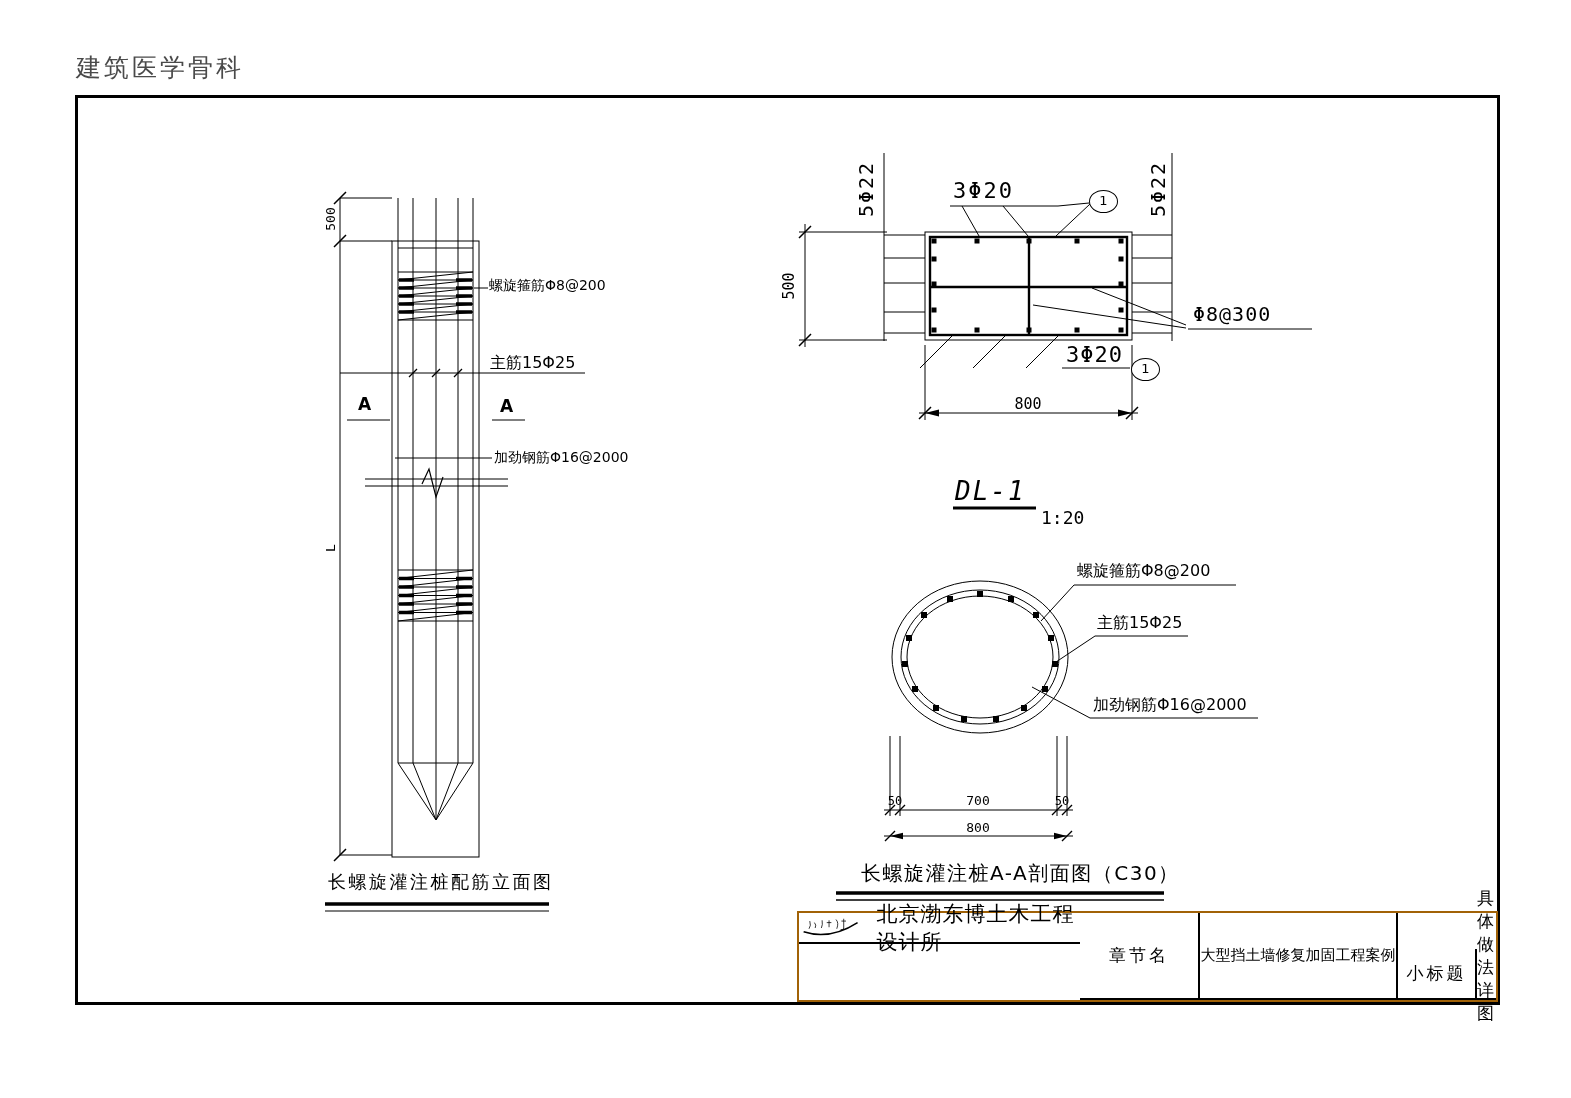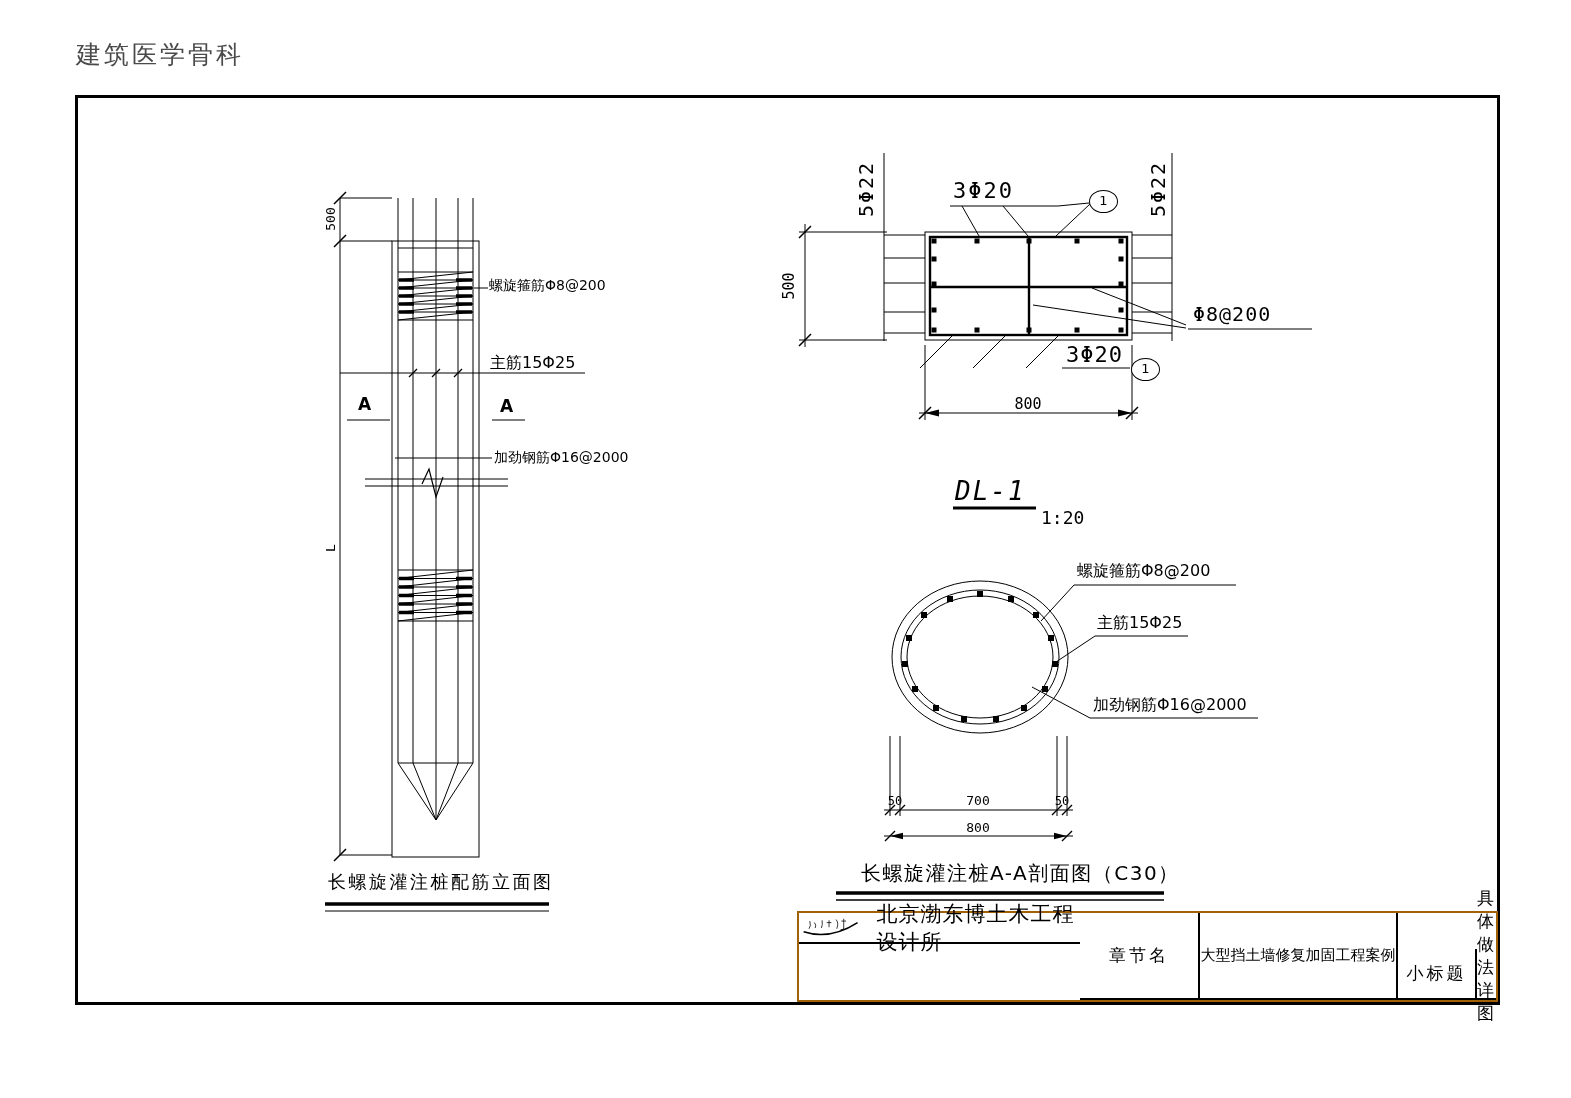--- a/index.html
+++ b/index.html
@@ -31,21 +31,21 @@
   .tb-chapter{font-size:15px;}
   .tb-sub{font-size:17px;letter-spacing:2px;}
   .tb-code{font-size:18px;font-weight:700;letter-spacing:0;transform:scaleX(.92);}
   .tb-page{font-size:18px;font-weight:700;}
 </style>
 </head>
 <body>
 
 <div id="page">
 
-  <div class="lbl serif" style="left:76px;top:42px;font-size:25px;letter-spacing:3px;color:#4a4a4a;">建筑医学骨科</div>
+  <div class="lbl serif" style="left:76px;top:55px;font-size:25px;letter-spacing:3px;color:#4a4a4a;">建筑医学骨科</div>
 
   <div id="border"></div>
 
   <svg width="1571" height="1098" viewBox="0 0 1571 1098">
     <g stroke="#000" stroke-width="1" fill="none">
 
       <g>
 
         <line x1="340" y1="198" x2="340" y2="855"></line>
         <path d="M334,204 L346,192 M334,247 L346,235 M334,861 L346,849" stroke-width="1.5"></path>
@@ -219,21 +219,21 @@
   <div class="lbl" style="left:494px;top:450px;font-size:14px;">加劲钢筋Φ16@2000</div>
   <div class="lbl" style="left:328px;top:873px;font-size:18px;letter-spacing:2.5px;font-weight:500;">长螺旋灌注桩配筋立面图</div>
 
   <div class="lbl num rot" style="left:866px;top:189px;font-size:20px;letter-spacing:2px;">5Φ22</div>
   <div class="lbl num rot" style="left:1158px;top:189px;font-size:20px;letter-spacing:2px;">5Φ22</div>
   <div class="lbl num rot" style="left:789px;top:286px;font-size:15px;">500</div>
   <div class="lbl num" style="left:953px;top:180px;font-size:22px;letter-spacing:2px;">3Φ20</div>
   <div class="callout" style="left:1089px;top:190px;"><span>1</span></div>
   <div class="lbl num" style="left:1066px;top:344px;font-size:22px;letter-spacing:1px;">3Φ20</div>
   <div class="callout" style="left:1131px;top:358px;"><span>1</span></div>
-  <div class="lbl num" style="left:1193px;top:304px;font-size:20px;letter-spacing:1px;">Φ8@200</div>
+  <div class="lbl num" style="left:1193px;top:304px;font-size:20px;letter-spacing:1px;">Φ8@300</div>
   <div class="lbl num ctr" style="left:1028px;top:404px;font-size:15px;">800</div>
   <div class="lbl num" style="left:955px;top:478px;font-size:26px;letter-spacing:2px;font-weight:500;font-style:italic;">DL-1</div>
   <div class="lbl num" style="left:1041px;top:509px;font-size:18px;">1:20</div>
 
   <div class="lbl" style="left:1077px;top:563px;font-size:16px;">螺旋箍筋Φ8@200</div>
   <div class="lbl" style="left:1097px;top:615px;font-size:16px;">主筋15Φ25</div>
   <div class="lbl" style="left:1093px;top:697px;font-size:16px;">加劲钢筋Φ16@2000</div>
   <div class="lbl num ctr" style="left:895px;top:801px;font-size:12px;">50</div>
   <div class="lbl num ctr" style="left:978px;top:800px;font-size:13px;">700</div>
   <div class="lbl num ctr" style="left:1062px;top:801px;font-size:12px;">50</div>

